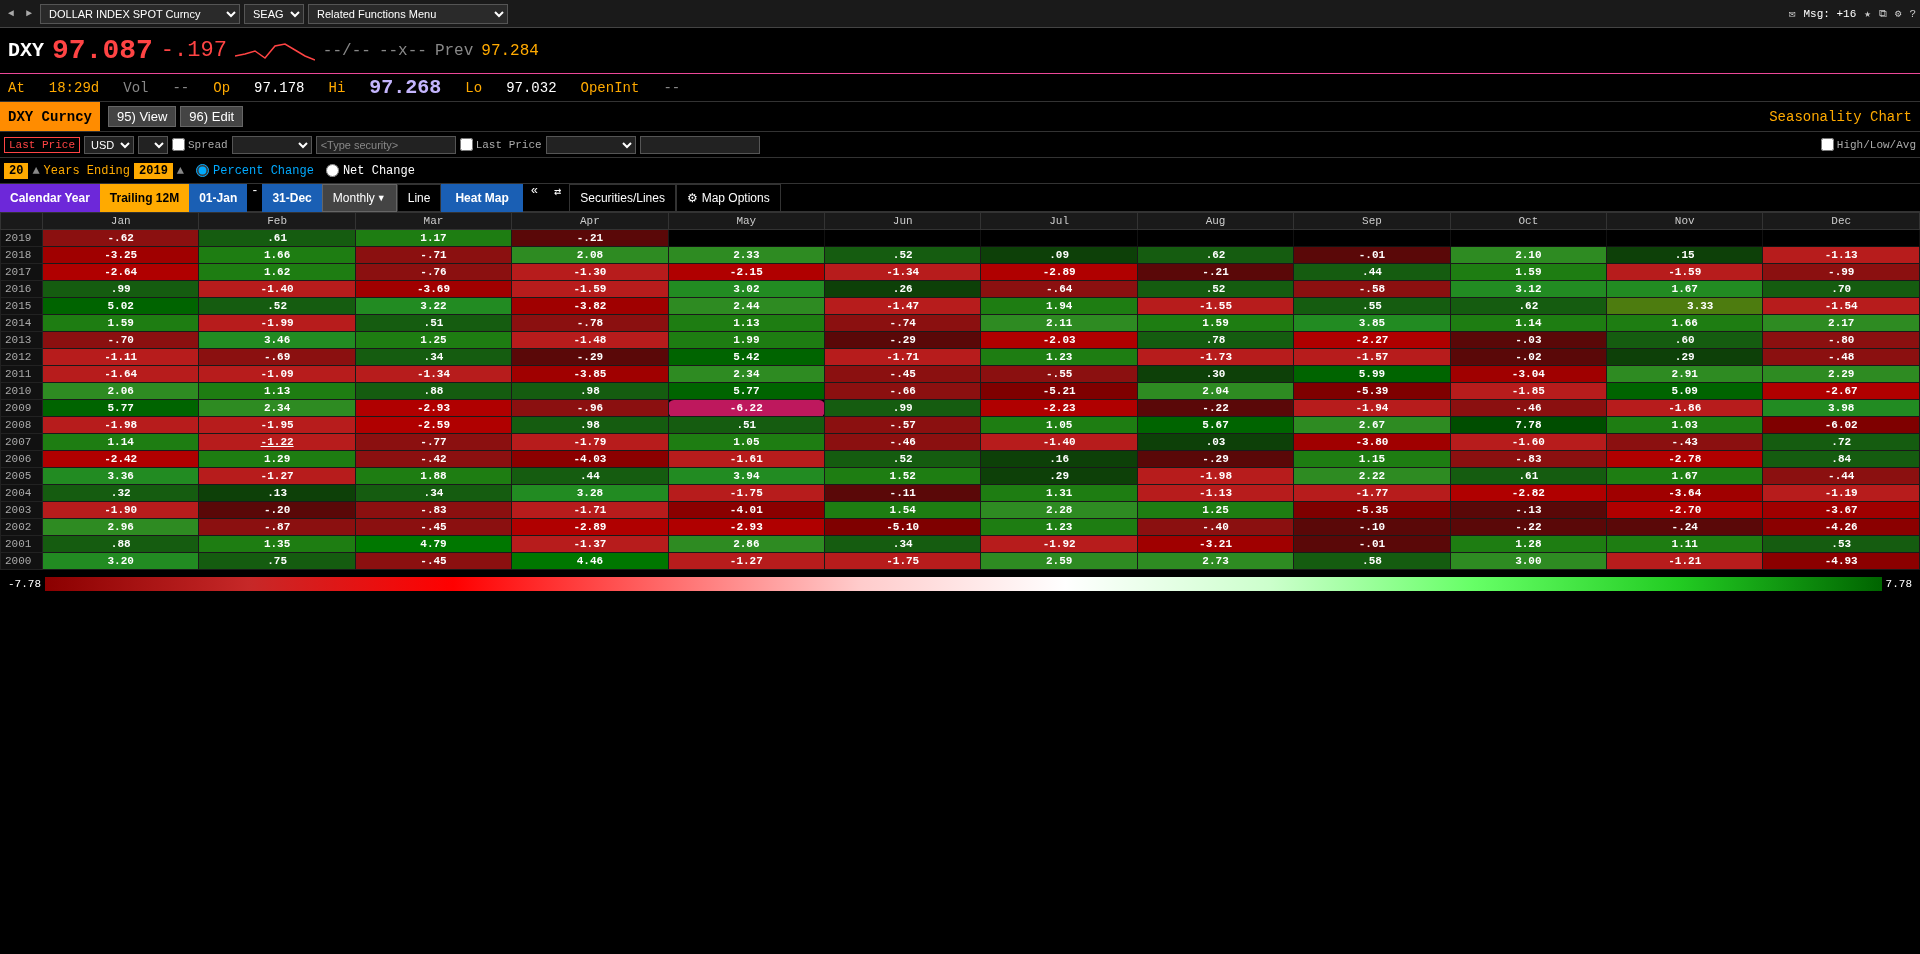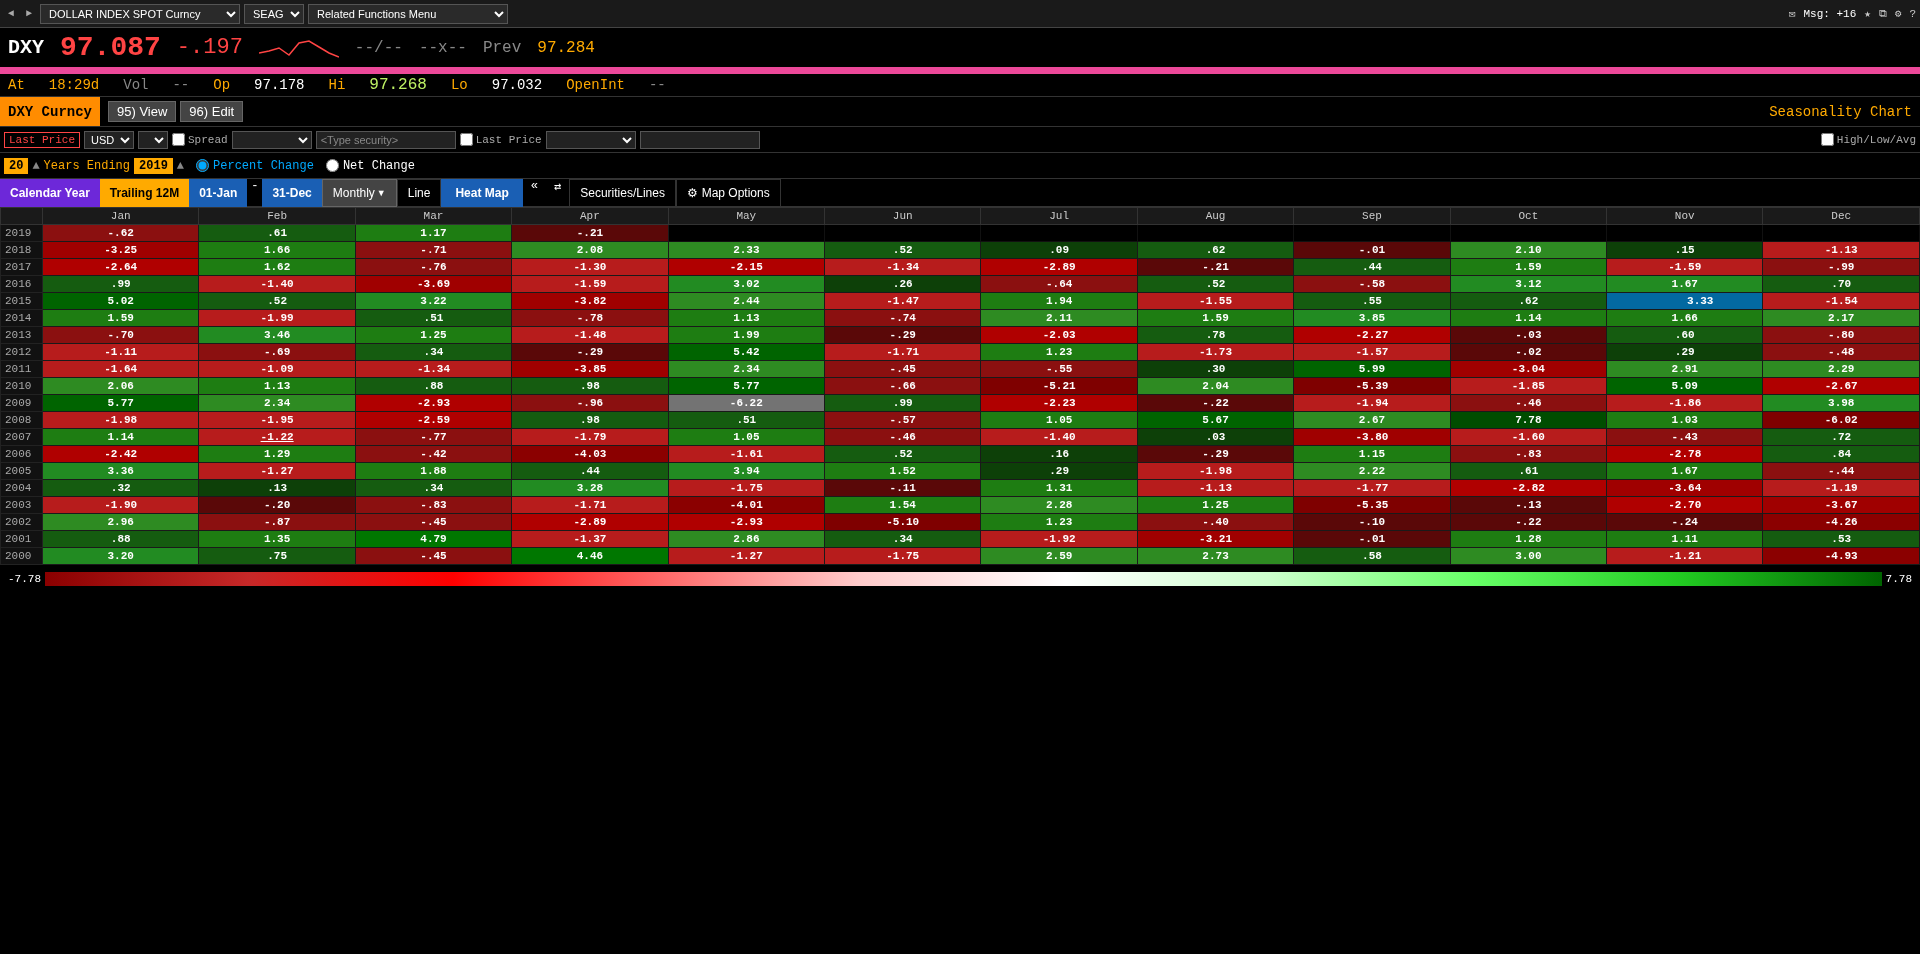--- a/index.html
+++ b/index.html
@@ -64,22 +64,22 @@
     .msg-badge {
       color: #fff;
     }
 
     
     .price-bar {
       background: #000;
       padding: 4px 8px;
       display: flex;
       align-items: center;
-      gap: 16px;
-      border-bottom: 7px solid #ec4899;
+      gap: 8px;
+      border-bottom: 1px solid #ec4899;
       flex-wrap: wrap;
     }
     .ticker {
       color: #fff;
       font-size: 20px;
       font-weight: bold;
     }
     .price-main {
       color: #ff4444;
       font-size: 28px;
@@ -462,21 +462,21 @@
 </div>
 
 <div class="price-bar2">
   <span style="color:#ffaa00;font-size:14px;">At</span>
   <span style="color:#ffaa00;font-size:14px;">18:29d</span>
   <span style="color:#888;font-size:14px;">Vol</span>
   <span style="color:#888;font-size:14px;">--</span>
   <span style="color:#ffaa00;font-size:14px;">Op</span>
   <span style="color:#fff;font-size:14px;">97.178</span>
   <span style="color:#ffaa00;font-size:14px;">Hi</span>
-  <span style="color:#bef264;font-size:16px;">97.268</span>
+  <span style="color:#c4b5fd;font-size:20px;font-weight:bold;">97.268</span>
   <span style="color:#ffaa00;font-size:14px;">Lo</span>
   <span style="color:#fff;font-size:14px;">97.032</span>
   <span style="color:#ffaa00;font-size:14px;">OpenInt</span>
   <span style="color:#888;font-size:14px;">--</span>
 </div>
 
 <div class="dxy-bar">
   <div class="dxy-label">DXY Curncy</div>
   <button class="view-btn">95) View</button>
   <button class="edit-btn">96) Edit</button>
@@ -639,21 +639,21 @@
           <td class="cell" style="background: rgb(0, 100, 0); color: rgb(255, 255, 255);">5.02</td>
           <td class="cell" style="background: rgb(21, 92, 16); color: rgb(255, 255, 255);">.52</td>
           <td class="cell" style="background: rgb(34, 139, 34); color: rgb(255, 255, 255);">3.22</td>
           <td class="cell" style="background: rgb(160, 0, 0); color: rgb(255, 255, 255);">-3.82</td>
           <td class="cell" style="background: rgb(46, 139, 34); color: rgb(255, 255, 255);">2.44</td>
           <td class="cell" style="background: rgb(183, 28, 28); color: rgb(255, 255, 255);">-1.47</td>
           <td class="cell" style="background: rgb(30, 125, 18); color: rgb(255, 255, 255);">1.94</td>
           <td class="cell" style="background: rgb(183, 28, 28); color: rgb(255, 255, 255);">-1.55</td>
           <td class="cell" style="background: rgb(21, 92, 16); color: rgb(255, 255, 255);">.55</td>
           <td class="cell" style="background: rgb(21, 92, 16); color: rgb(255, 255, 255);">.62</td>
-          <td class="cell" style="background: #0369a1; color: rgb(255, 255, 255); padding-left: 32px;">3.33</td>
+          <td class="cell" style="background: #4d7c0f; color: rgb(255, 255, 255); padding-left: 32px;">3.33</td>
           <td class="cell" style="background: rgb(183, 28, 28); color: rgb(255, 255, 255);">-1.54</td>
         </tr>
         <tr>
           <td class="year-col">2014</td>
           <td class="cell" style="background: rgb(30, 125, 18); color: rgb(255, 255, 255);">1.59</td>
           <td class="cell" style="background: rgb(183, 28, 28); color: rgb(255, 255, 255);">-1.99</td>
           <td class="cell" style="background: rgb(21, 92, 16); color: rgb(255, 255, 255);">.51</td>
           <td class="cell" style="background: rgb(139, 16, 16); color: rgb(255, 255, 255);">-.78</td>
           <td class="cell" style="background: rgb(30, 125, 18); color: rgb(255, 255, 255);">1.13</td>
           <td class="cell" style="background: rgb(139, 16, 16); color: rgb(255, 255, 255);">-.74</td>
@@ -723,21 +723,21 @@
           <td class="cell" style="background: rgb(183, 28, 28); color: rgb(255, 255, 255);">-1.85</td>
           <td class="cell" style="background: rgb(0, 100, 0); color: rgb(255, 255, 255);">5.09</td>
           <td class="cell" style="background: rgb(176, 0, 0); color: rgb(255, 255, 255);">-2.67</td>
         </tr>
         <tr>
           <td class="year-col">2009</td>
           <td class="cell" style="background: rgb(0, 100, 0); color: rgb(255, 255, 255);">5.77</td>
           <td class="cell" style="background: rgb(46, 139, 34); color: rgb(255, 255, 255);">2.34</td>
           <td class="cell" style="background: rgb(176, 0, 0); color: rgb(255, 255, 255);">-2.93</td>
           <td class="cell" style="background: rgb(139, 16, 16); color: rgb(255, 255, 255);">-.96</td>
-          <td class="cell" style="background: #737373; color: rgb(255, 255, 255);">-6.22</td>
+          <td class="cell" style="background: #be185d; color: rgb(255, 255, 255); border-radius: 6px;">-6.22</td>
           <td class="cell" style="background: rgb(21, 92, 16); color: rgb(255, 255, 255);">.99</td>
           <td class="cell" style="background: rgb(176, 0, 0); color: rgb(255, 255, 255);">-2.23</td>
           <td class="cell" style="background: rgb(90, 8, 8); color: rgb(255, 255, 255);">-.22</td>
           <td class="cell" style="background: rgb(183, 28, 28); color: rgb(255, 255, 255);">-1.94</td>
           <td class="cell" style="background: rgb(139, 16, 16); color: rgb(255, 255, 255);">-.46</td>
           <td class="cell" style="background: rgb(183, 28, 28); color: rgb(255, 255, 255);">-1.86</td>
           <td class="cell" style="background: rgb(34, 139, 34); color: rgb(255, 255, 255);">3.98</td>
         </tr>
         <tr>
           <td class="year-col">2008</td>

